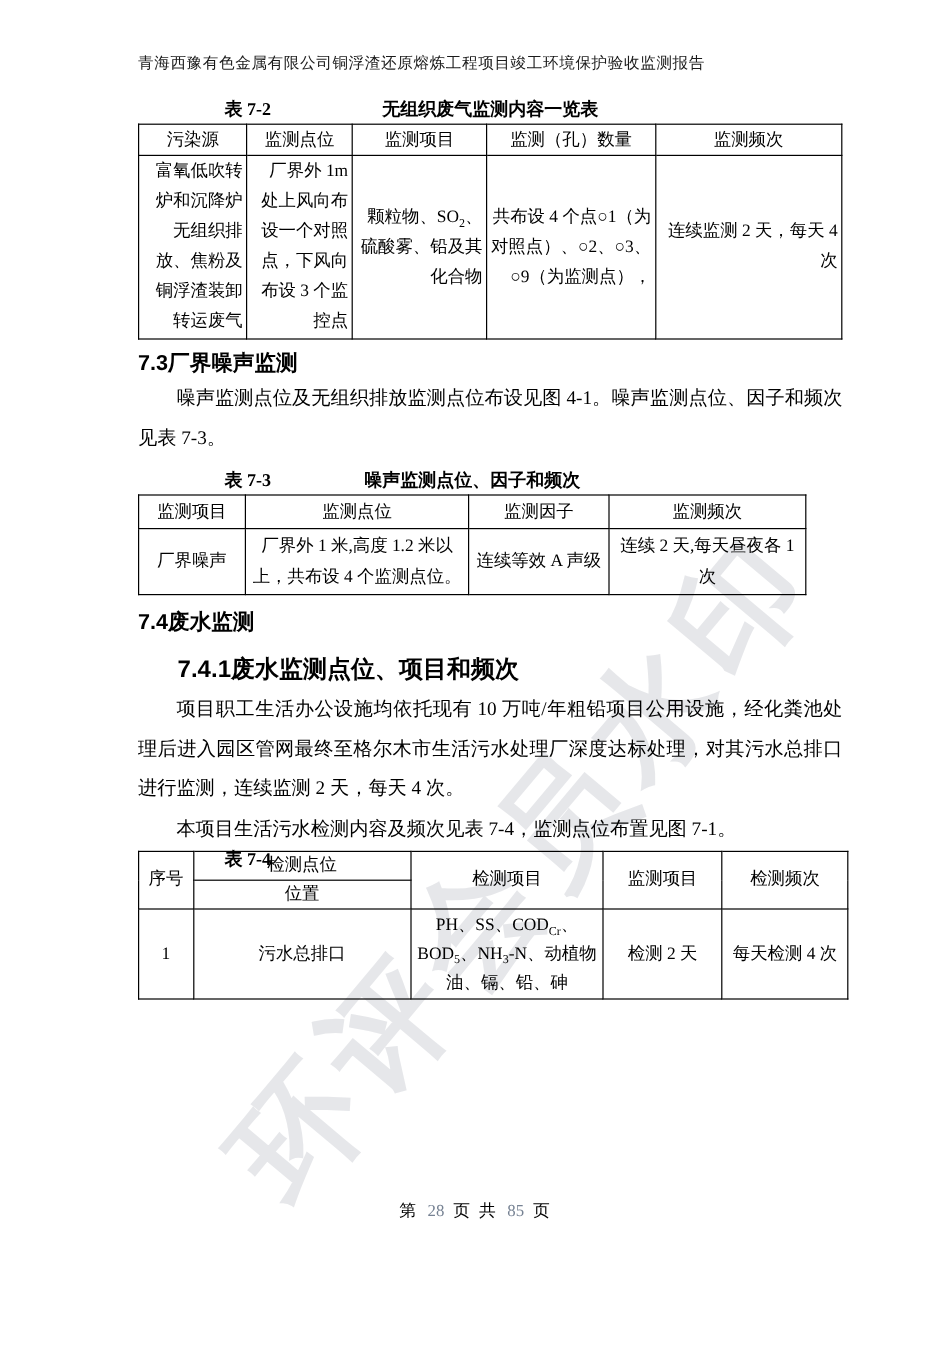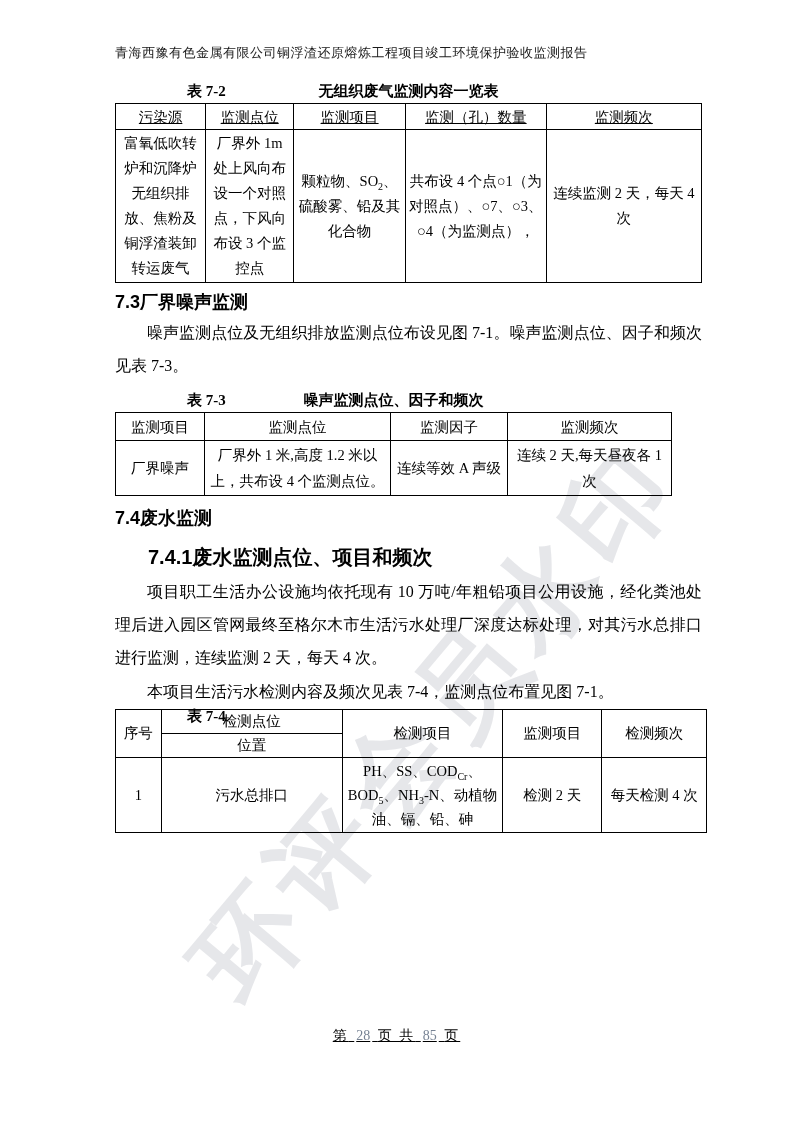--- a/index.html
+++ b/index.html
@@ -57,22 +57,22 @@
     padding: 1px 3px;
     background: transparent;
   }
   
   .t72 { width: 587px; }
   .t72 col.c1 { width: 15.4%; }
   .t72 col.c2 { width: 15.0%; }
   .t72 col.c3 { width: 19.1%; }
   .t72 col.c4 { width: 24.0%; }
   .t72 col.c5 { width: 26.5%; }
-  .t72 .hrow th { height: 26px; line-height: 22px; text-decoration: underline; }
-  .t72 .brow td { height: 151px; }
+  .t72 .hrow th { height: 26px; line-height: 22px; }
+  .t72 .brow td { height: 151px; text-align: right; }
   
   .h2 {
     font-weight: bold;
     font-size: 18px;
     margin-top: 7px;
     font-family: "Liberation Sans", "DejaVu Sans", sans-serif;
   }
   .h3 {
     font-weight: bold;
     font-size: 20px;
@@ -120,27 +120,26 @@
     letter-spacing: 10px;
     white-space: nowrap;
     color: rgba(172, 177, 186, 0.30);
     font-family: "Liberation Sans", "DejaVu Sans", sans-serif;
     pointer-events: none;
   }
   
   .doc-footer {
     position: absolute;
     left: 0;
-    top: 1027px;
+    top: 1000px;
     width: 100%;
     text-align: center;
     font-size: 14px;
     z-index: 1;
     letter-spacing: 2px;
-    text-decoration: underline;
   }
   .doc-footer .pgnum {
     color: #768293;
     letter-spacing: 0;
     padding: 0 2px;
   }
 </style>
 </head>
 <body>
 
@@ -170,28 +169,28 @@
         <th>污染源</th>
         <th>监测点位</th>
         <th>监测项目</th>
         <th>监测（孔）数量</th>
         <th>监测频次</th>
       </tr>
       <tr class="brow">
         <td>富氧低吹转炉和沉降炉无组织排放、焦粉及铜浮渣装卸转运废气</td>
         <td>厂界外 1m 处上风向布设一个对照点，下风向布设 3 个监控点</td>
         <td><span>颗粒物、SO</span><sub>2</sub><span>、硫酸雾、铅及其化合物</span></td>
-        <td>共布设 4 个点○1（为对照点）、○7、○3、○4（为监测点），</td>
+        <td>共布设 4 个点○1（为对照点）、○2、○3、○9（为监测点），</td>
         <td>连续监测 2 天，每天 4 次</td>
       </tr>
     </tbody>
       </table>
 
     <div class="h2">7.3厂界噪声监测</div>
-    <div class="para">噪声监测点位及无组织排放监测点位布设见图 7-1。噪声监测点位、因子和频次见表 7-3。</div>
+    <div class="para">噪声监测点位及无组织排放监测点位布设见图 4-1。噪声监测点位、因子和频次见表 7-3。</div>
 
     <div class="tbl-caption spacer-cap" style="width:557px;">
       <span class="cap-label">表 7-3</span>
       <span>噪声监测点位、因子和频次</span>
     </div>
 
     <table class="t73">
       <colgroup>
           <col class="c1">
           <col class="c2">

